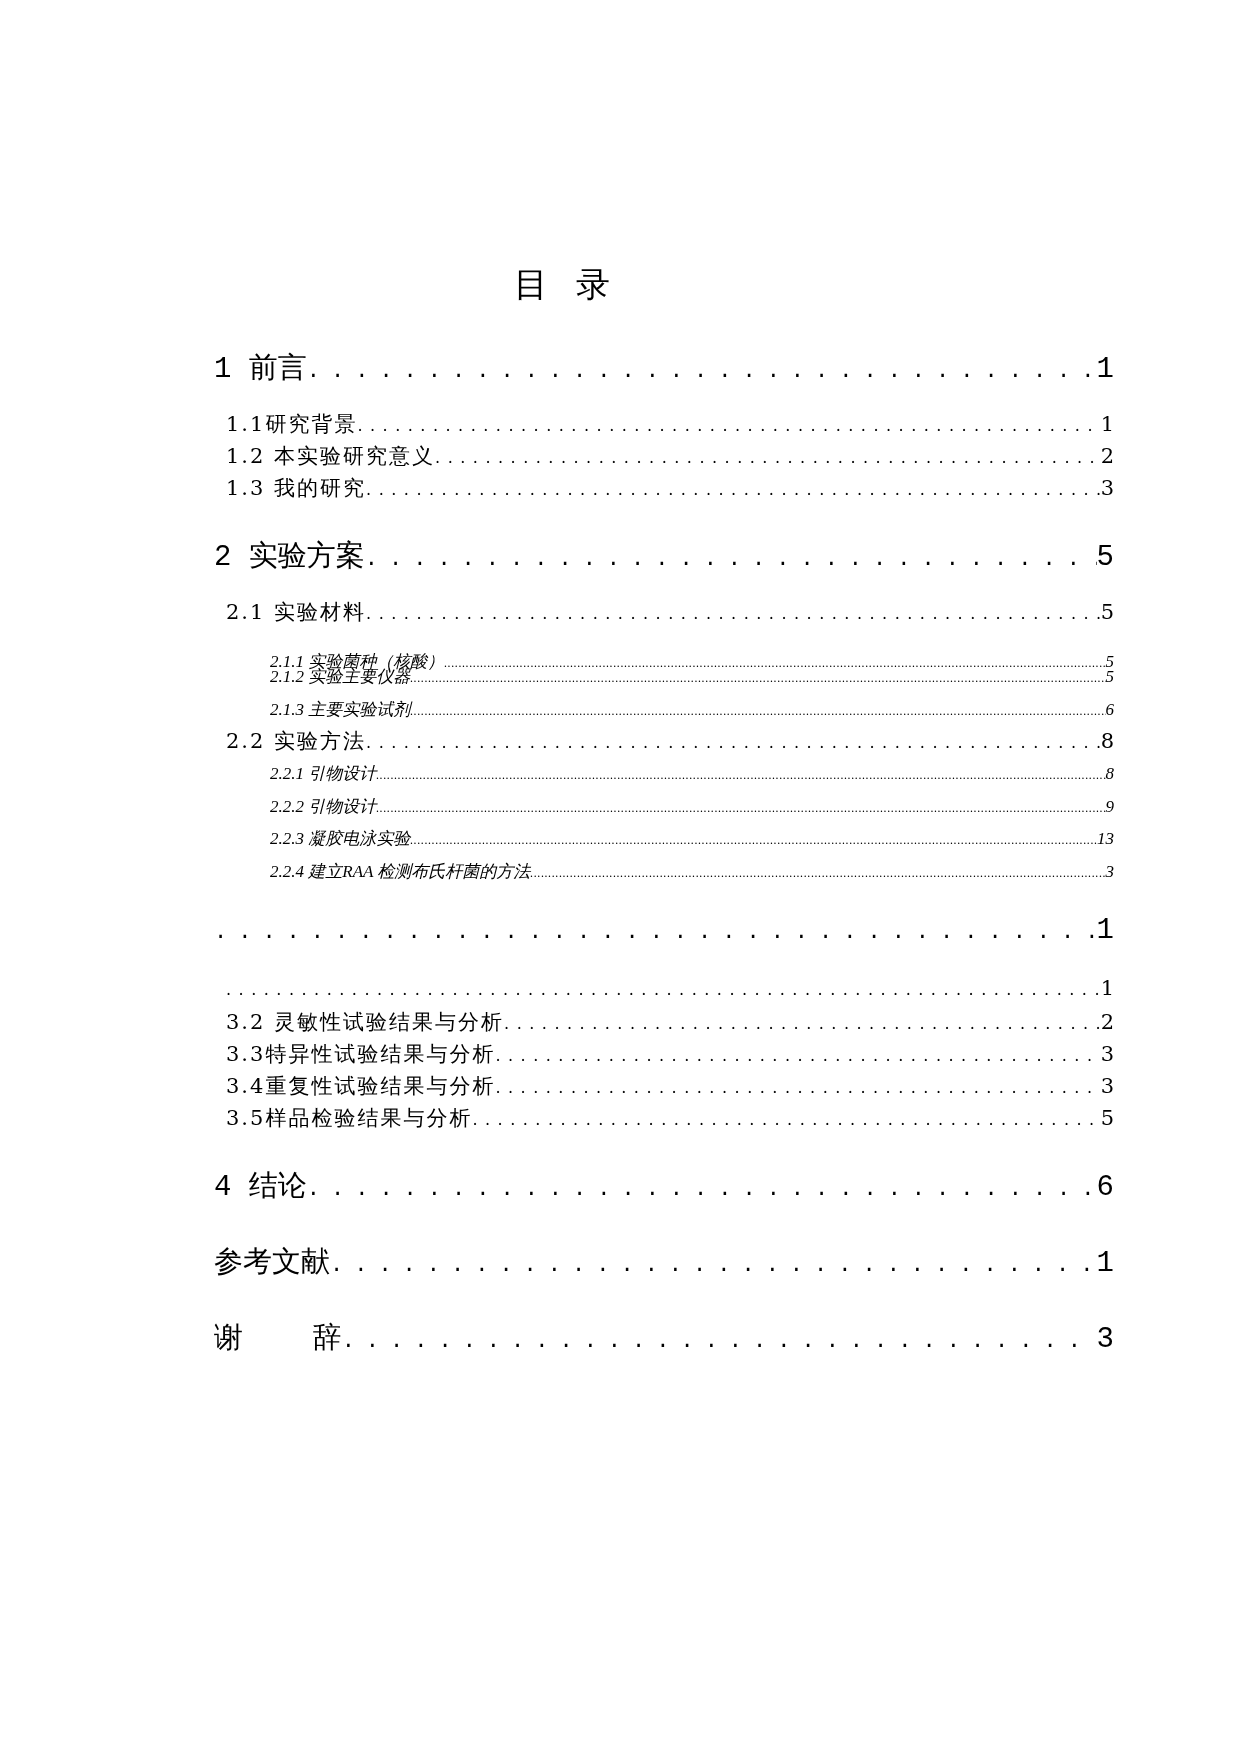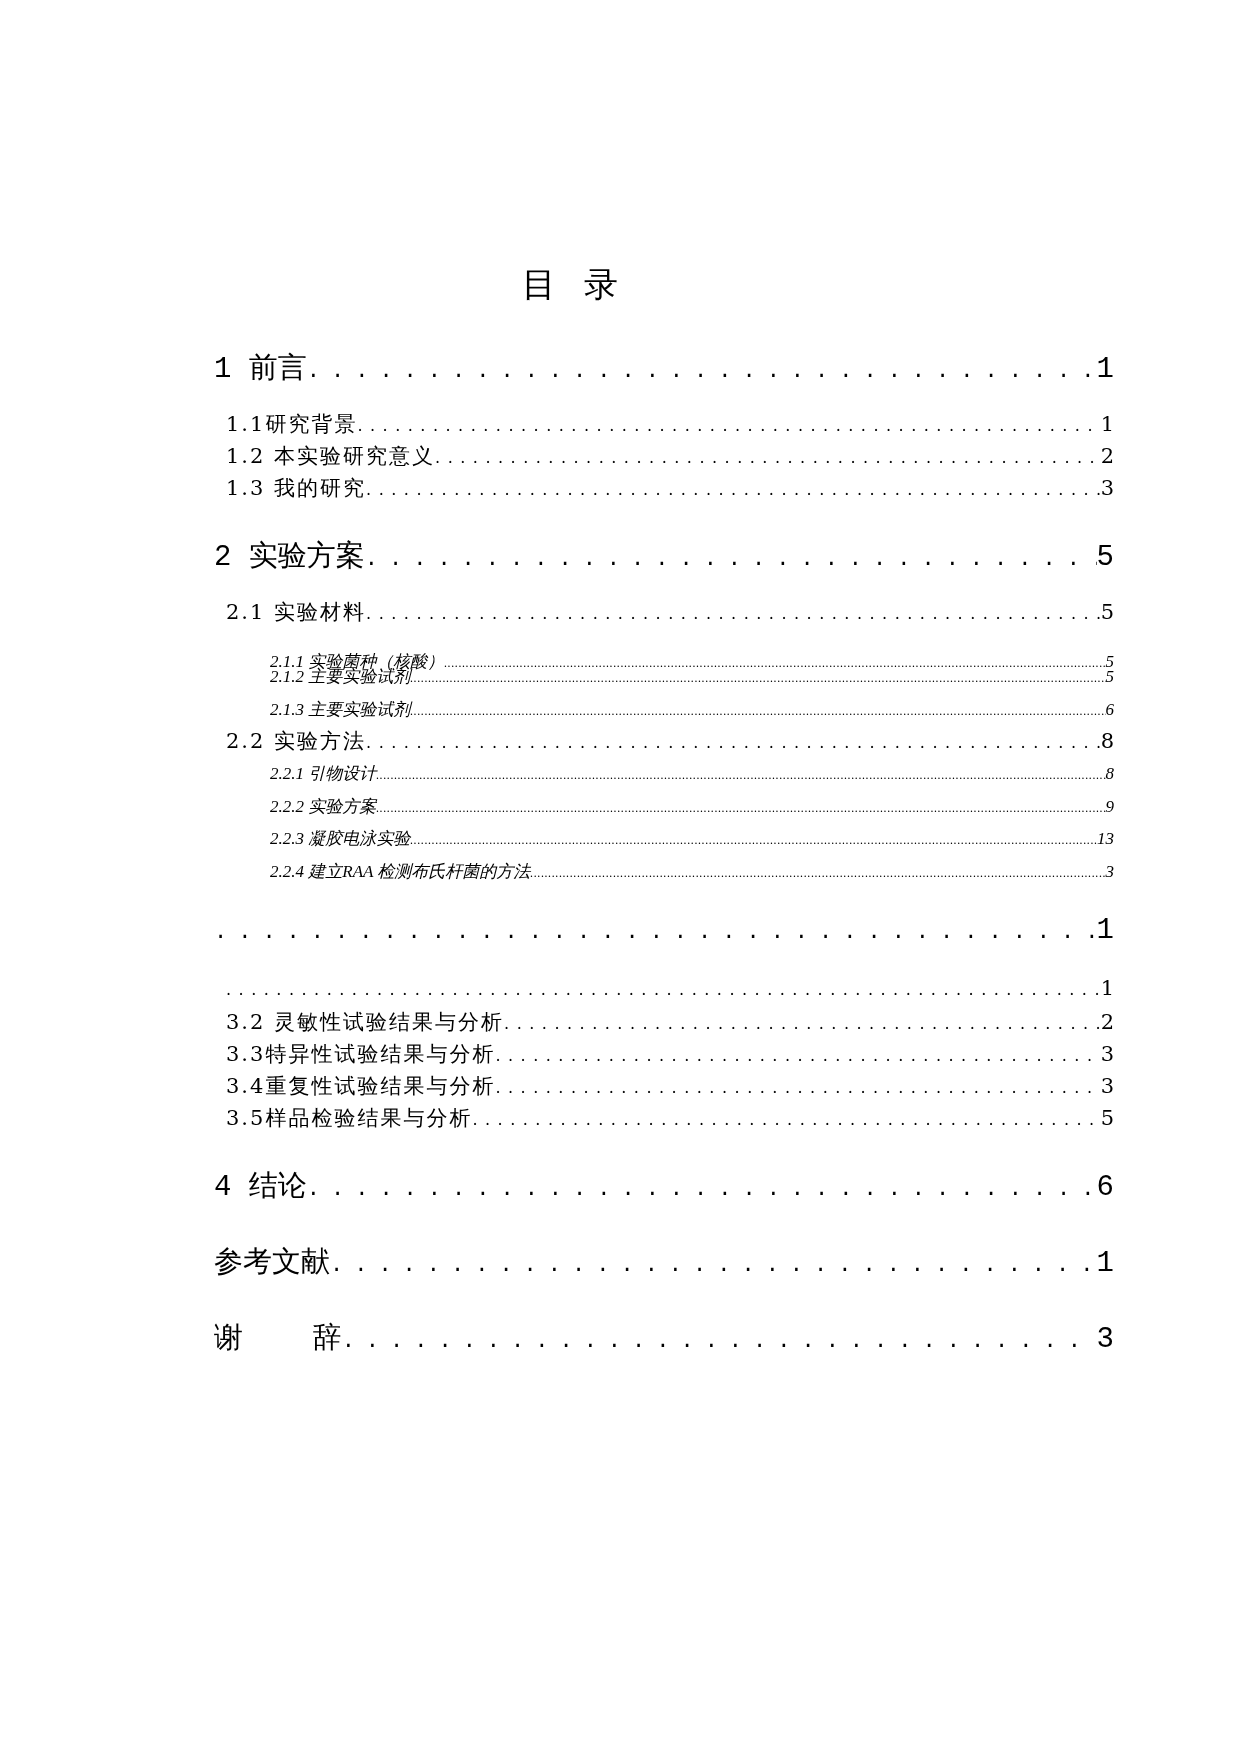--- a/index.html
+++ b/index.html
@@ -1,18 +1,18 @@
 <!DOCTYPE html>
 <html><head>
   <meta charset="utf-8">
   <style>
     html, body { margin: 0; padding: 0; background: #ffffff; }
     body { width: 1240px; height: 1754px; position: relative; overflow: hidden; color: #000; }
     .title {
-      position: absolute; top: 262px; left: 16px; width: 1108px; text-align: center;
+      position: absolute; top: 262px; left: 8px; width: 1108px; text-align: center;
       font-family: "DejaVu Sans", sans-serif; font-size: 34px; letter-spacing: 0;
     }
     .title span { display: inline-block; margin: 0 14px; }
     .toc { position: absolute; left: 0; top: 0; width: 1240px; }
     .row {
       position: absolute; display: flex; align-items: baseline; white-space: nowrap; overflow: hidden;
     }
     .row .label { flex: 0 0 auto; }
     .row .leader { flex: 1 1 auto; overflow: hidden; white-space: nowrap; }
     .row .leader::after { content: ""; }
@@ -63,41 +63,41 @@
     <span class="label">2.1  实验材料</span>
     <span class="leader">....................................................................................................................................................................................................................................................</span>
     <span class="page">5</span>
   </div>
   <div class="row lvl3" style="top:650px">
     <span class="label">2.1.1 实验菌种（核酸）</span>
     <span class="leader">....................................................................................................................................................................................................................................................</span>
     <span class="page">5</span>
   </div>
   <div class="row lvl3" style="top:665px">
-    <span class="label">2.1.2 主要实验试剂</span>
+    <span class="label">2.1.2 实验主要仪器</span>
     <span class="leader">....................................................................................................................................................................................................................................................</span>
     <span class="page">5</span>
   </div>
   <div class="row lvl3" style="top:698px">
     <span class="label">2.1.3 主要实验试剂</span>
     <span class="leader">....................................................................................................................................................................................................................................................</span>
     <span class="page">6</span>
   </div>
   <div class="row lvl2" style="top:727px">
     <span class="label">2.2  实验方法</span>
     <span class="leader">....................................................................................................................................................................................................................................................</span>
     <span class="page">8</span>
   </div>
   <div class="row lvl3" style="top:762px">
     <span class="label">2.2.1 引物设计</span>
     <span class="leader">....................................................................................................................................................................................................................................................</span>
     <span class="page">8</span>
   </div>
   <div class="row lvl3" style="top:795px">
-    <span class="label">2.2.2 实验方案</span>
+    <span class="label">2.2.2 引物设计</span>
     <span class="leader">....................................................................................................................................................................................................................................................</span>
     <span class="page">9</span>
   </div>
   <div class="row lvl3" style="top:827px">
     <span class="label">2.2.3 凝胶电泳实验</span>
     <span class="leader">....................................................................................................................................................................................................................................................</span>
     <span class="page">13</span>
   </div>
   <div class="row lvl3" style="top:860px">
     <span class="label">2.2.4 建立RAA 检测布氏杆菌的方法</span>

